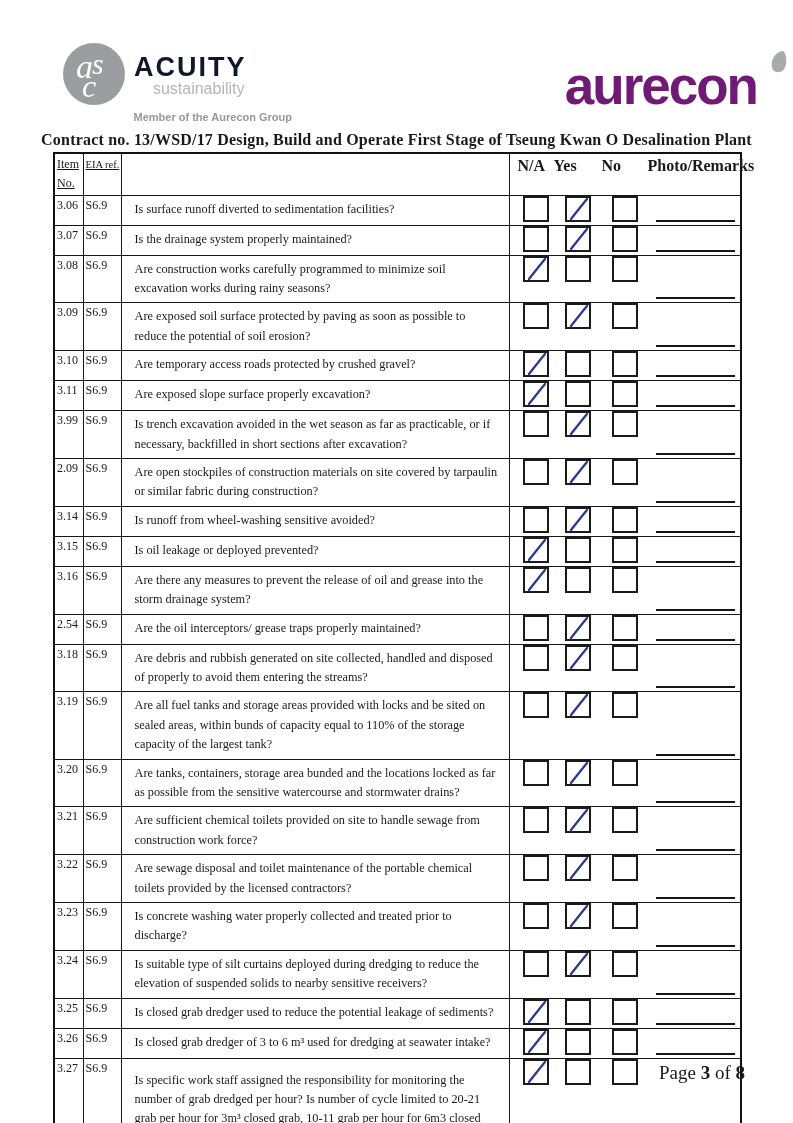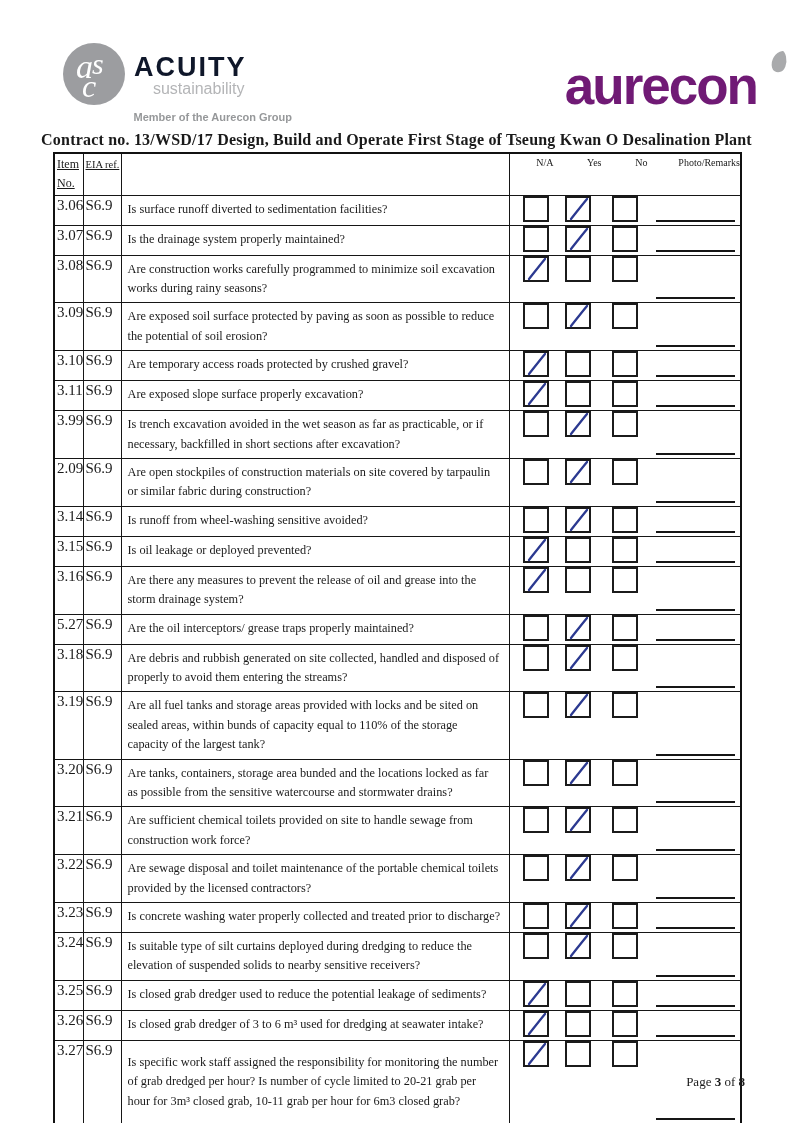--- a/index.html
+++ b/index.html
@@ -48,40 +48,40 @@
     border: 1.7px solid #161616; vertical-align: top; font-weight: normal; text-align: left;
   }
   table.checklist { border: 2.4px solid #111; }
 
   th.h-item, th.h-eia { font-size: 12px; line-height: 19px; padding: 1px 1px 0 2px; text-decoration: underline; }
   th.h-eia { font-size: 10.5px; }
   thead tr { height: 42px; }
 
   .h-checks { padding-top: 3px; }
   .chk-grid { display: grid; grid-template-columns: 36px 48px 46px 1fr; padding-left: 8px; }
-  .chk-grid > span { text-align: right; font-size: 10px; }
-
-  td.item-cell, td.eia-cell { font-size: 15px; padding: 2px 1px 0 2px; line-height: 14px; }
-  td.q-cell { font-size: 12.3px; line-height: 19.4px; padding: 4px 8px 4px 6px;
+  .chk-grid > span { text-align: left; font-size: 16px; font-weight: bold; }
+
+  td.item-cell, td.eia-cell { font-size: 12px; padding: 2px 1px 0 2px; line-height: 14px; }
+  td.q-cell { font-size: 12.3px; line-height: 19.4px; padding: 4px 8px 4px 13px;
               text-align: justify; vertical-align: middle; }
   td.q-cell .q-inner { min-height: 21px; }
   tr.data-row { height: 30px; }
   tr.data-row:last-child td.q-cell { padding-top: 12px; padding-bottom: 12px; }
 
   td.checks-cell { position: relative; vertical-align: middle; }
   .boxes { display: grid; grid-template-columns: 36px 48px 46px 1fr; padding-left: 8px; align-items: center; }
   .box-slot { display: flex; justify-content: center; }
   .box { position: relative; width: 26px; height: 26px; border: 2.1px solid #1b1b1b; background: #fff; }
   .box svg.tick { display: none; position: absolute; left: -2px; top: -3px; overflow: visible; }
   .box.checked svg.tick { display: block; }
   .remarks-line { position: absolute; right: 5px; bottom: 3px; width: 79px;
                   border-bottom: 2px solid #161616; height: 0; }
 
   
-  .page-footer { position: absolute; top: 1062px; right: 48px; font-size: 13px; margin-top: 12px; }
+  .page-footer { position: absolute; top: 1062px; right: 48px; font-size: 19px; }
   .page-footer b { font-weight: bold; }
 </style>
 </head>
 <body>
 
 <div class="page">
 
   <div class="acuity-block">
     <div class="acuity-top">
       <svg class="acuity-monogram" viewBox="0 0 64 64">
@@ -468,21 +468,21 @@
             
           </span>
               </span>
           <span></span>
         </div>
         <span class="remarks-line"></span>
       </td>
     </tr>
 
     <tr class="data-row">
-      <td class="item-cell">5.27</td>
+      <td class="item-cell">2.54</td>
       <td class="eia-cell">S6.9</td>
       <td class="q-cell">
         <div class="q-inner">Are the oil interceptors/ grease traps properly maintained?</div>
       </td>
       <td class="checks-cell">
         <div class="boxes">
           <span class="box-slot">
                 <span class="box">
             
           </span>

